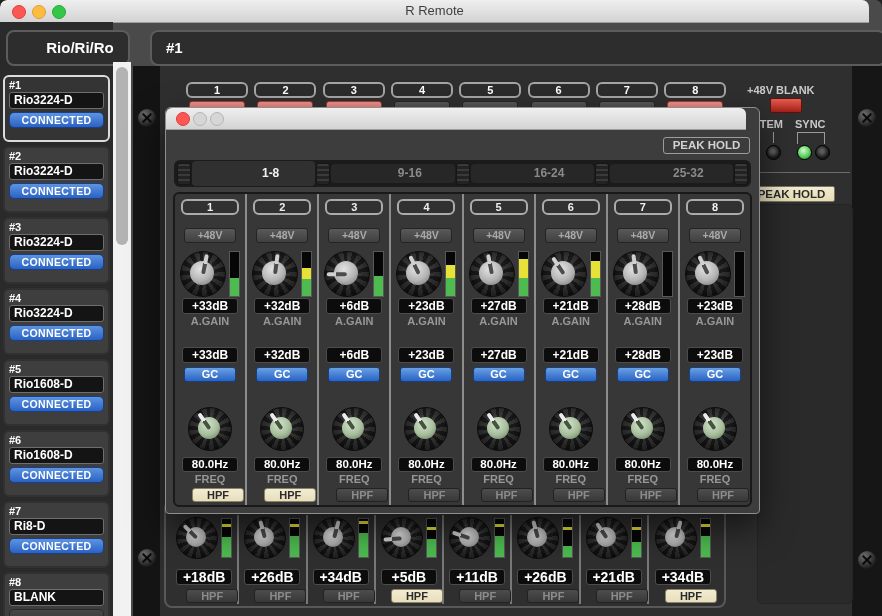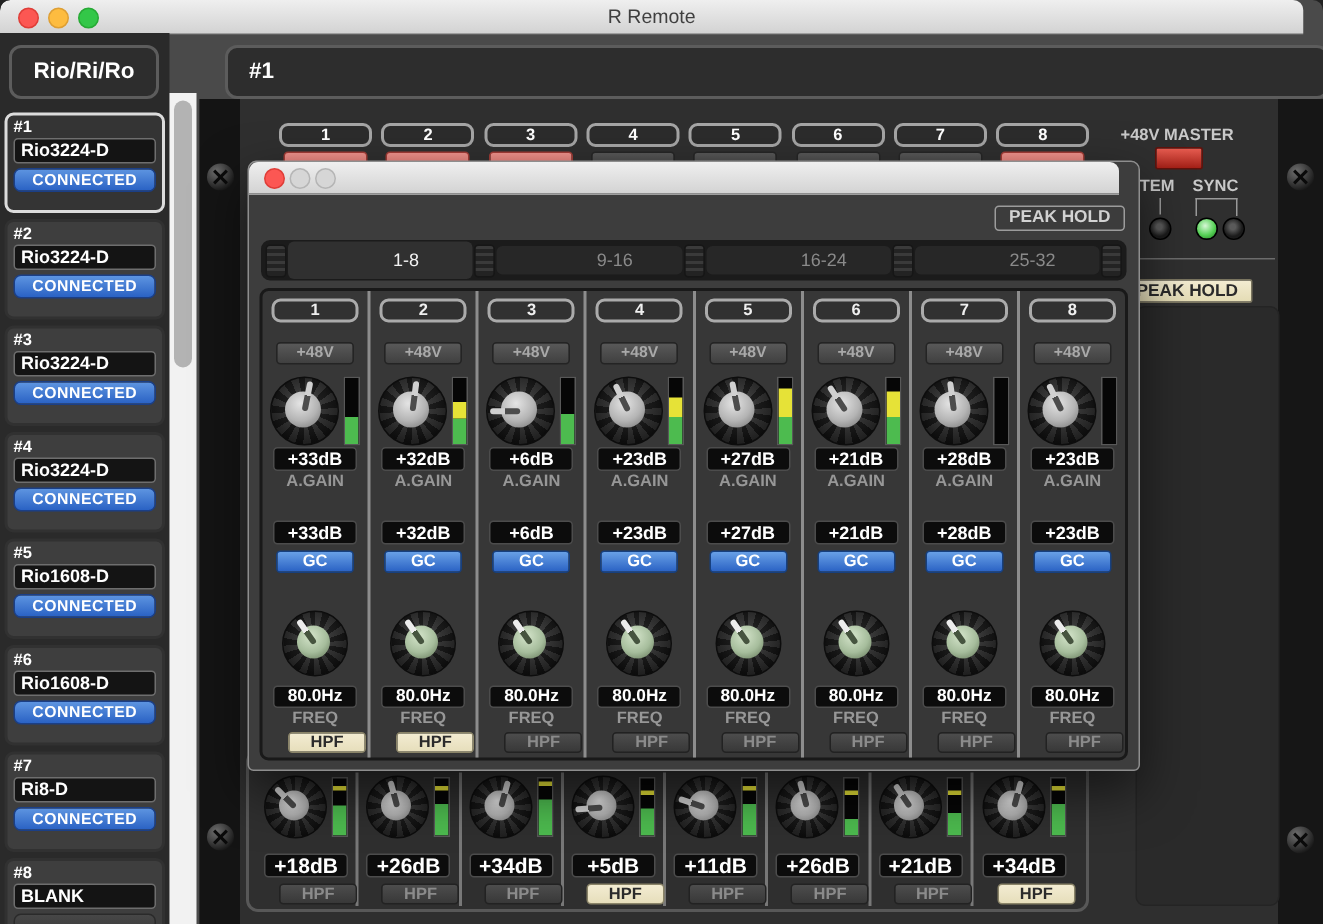--- a/index.html
+++ b/index.html
@@ -13,21 +13,21 @@
   .titlebar .ttl{position:absolute;left:0;right:0;top:3px;text-align:center;
     font-size:13px;color:#3f3f3f;}
   .tl{position:absolute;top:5px;width:12px;height:12px;border-radius:50%;}
   .tl.red{background:#fc5753;border:1px solid #df3e38;}
   .tl.yellow{background:#fdbc40;border:1px solid #de9f34;}
   .tl.green{background:#33c748;border:1px solid #27aa35;}
   .tl.gray{background:#d6d6d6;border:1px solid #b5b5b5;}
   
   .side-col{position:absolute;left:0;top:22px;bottom:0;width:113px;background:#2a2a2a;}
   .hdr-box{position:absolute;height:32px;background:#2d2d2d;border:2px solid #5c5c5c;
-    border-radius:8px;color:#fff;font-weight:bold;font-size:15px;line-height:32px;}
+    border-radius:8px;color:#fff;font-weight:bold;font-size:15px;line-height:32px;padding-left:24px;}
   #side-hdr{left:6px;top:30px;width:96px;text-align:center;}
   #main-hdr{left:150px;top:30px;width:718px;padding-left:14px;}
   .side-list{position:absolute;left:3px;top:75px;width:107px;}
   .dev{position:relative;height:59px;margin-bottom:4px;background:#3e3e3e;
     border:2px solid #313131;border-radius:6px;padding:2px 4px;}
   .dev.selected{background:#343434;border:2px solid #dcdcdc;}
   .dev-id{color:#fff;font-weight:bold;font-size:11px;height:13px;}
   .dev-name{background:#141414;border:1px solid #6e6e6e;border-radius:3px;height:15px;
     color:#fff;font-weight:bold;font-size:12px;line-height:15px;padding-left:4px;margin-bottom:3px;}
   .dev-status{height:14px;border-radius:5px;background:linear-gradient(#474747,#373737);
@@ -116,21 +116,21 @@
     box-shadow:0 14px 34px rgba(0,0,0,.55);z-index:10;}
   .dialog .titlebar{border-radius:6px 6px 0 0;height:21px;}
   #dlg-peakhold{position:absolute;right:9px;top:29px;width:85px;height:15px;border-radius:3px;
     background:#3c3c3c;border:1px solid #9c9c9c;color:#d2d2d2;font-weight:bold;
     font-size:11.5px;line-height:15px;text-align:center;}
   .tabbar{position:absolute;left:8px;top:52px;width:577px;height:27px;background:#1b1b1b;
     border-radius:6px;display:flex;align-items:center;padding:0 2px;box-sizing:border-box;}
   .grip{width:12px;height:20px;border-radius:3px;margin:0 1px;flex:0 0 auto;
     background:repeating-linear-gradient(#3a3a3a 0 2px,#232323 2px 5px);border:1px solid #161616;}
   .tab{flex:1;height:19px;border-radius:4px;background:#272727;color:#8a8a8a;
-    font-weight:normal;font-size:12px;text-align:center;line-height:19px;padding-left:34px;}
+    font-weight:bold;font-size:12px;text-align:center;line-height:19px;padding-left:34px;}
   .tab.active{height:25px;line-height:25px;background:#303030;color:#f2f2f2;}
   .strips{position:absolute;left:7px;top:84px;width:579px;height:315px;background:#373737;
     border:2px solid #191919;border-radius:6px;display:flex;box-sizing:border-box;}
   .strip{flex:1;display:flex;flex-direction:column;align-items:center;
     border-right:2px solid #8d8d8d;box-sizing:border-box;}
   .strip:last-child{border-right:none;}
   .s-num{width:54px;height:12px;margin-top:5px;border:2px solid #ababab;border-radius:6px;
     background:#313131;color:#efefef;font-weight:bold;font-size:11px;line-height:12px;text-align:center;}
   .s-48{margin-top:13px;}
   .s-krow{margin-top:7px;height:48px;}
@@ -263,21 +263,21 @@
           <div class="p48"></div>
         </div>
 
         <div class="top-ch">
           <div class="ch-num">8</div>
           <div class="p48 on"></div>
         </div>
       </div>
 
     <div class="rp-inset"></div>
-    <div class="rp-label" style="left:614px;top:18px">+48V MASTER</div>
+    <div class="rp-label" style="left:614px;top:18px">+48V BLANK</div>
     <div class="red-pill"></div>
     <div class="rp-label" style="left:600px;top:52px;width:50px;text-align:right">SYSTEM</div>
     <div class="rp-label" style="left:662px;top:52px">SYNC</div>
     <div class="bracket-v"></div>
     <div class="bracket-n"></div>
     <div class="led" style="left:633px;top:79px"></div>
     <div class="led on" style="left:664px;top:79px"></div>
     <div class="led" style="left:682px;top:79px"></div>
     <div class="rp-sep"></div>
     <div class="btn-cream" id="main-peakhold">PEAK HOLD</div>

